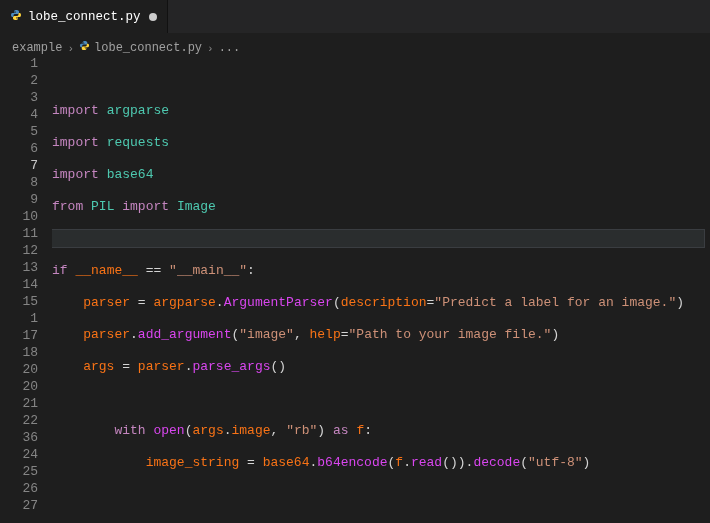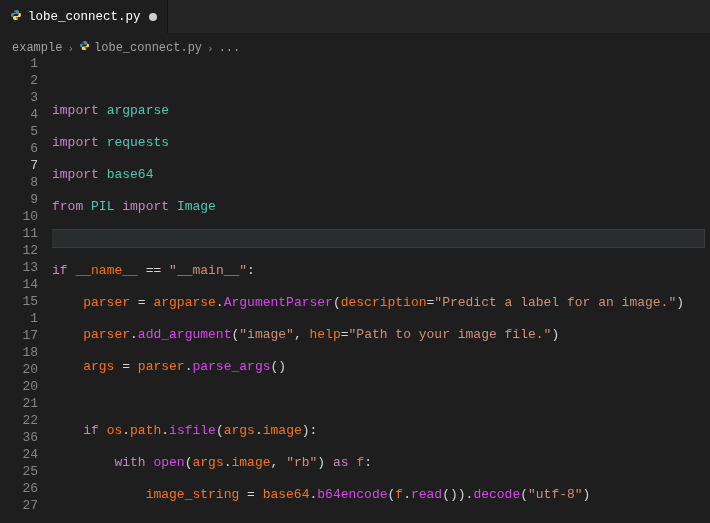--- a/index.html
+++ b/index.html
@@ -156,21 +156,20 @@
 <div class="line"><span class="kw">import</span> <span class="mod">argparse</span></div>
 <div class="line"><span class="kw">import</span> <span class="mod">requests</span></div>
 <div class="line"><span class="kw">import</span> <span class="mod">base64</span></div>
 <div class="line"><span class="kw">from</span> <span class="mod">PIL</span> <span class="kw">import</span> <span class="mod">Image</span></div>
 <div class="line hl-line"></div>
 <div class="line"><span class="kw">if</span> <span class="var">__name__</span> <span class="op">==</span> <span class="str">"__main__"</span>:</div>
 <div class="line">    <span class="var">parser</span> = <span class="var">argparse</span>.<span class="fn">ArgumentParser</span>(<span class="var">description</span>=<span class="str">"Predict a label for an image."</span>)</div>
 <div class="line">    <span class="var">parser</span>.<span class="fn">add_argument</span>(<span class="str">"image"</span>, <span class="var">help</span>=<span class="str">"Path to your image file."</span>)</div>
 <div class="line">    <span class="var">args</span> = <span class="var">parser</span>.<span class="fn">parse_args</span>()</div>
 <div class="line"></div>
-<div class="line">    <span class="kw">if</span> <span class="var">os</span>.<span class="var">path</span>.<span class="fn">isfile</span>(<span class="var">args</span>.<span class="var">image</span>):</div>
 <div class="line">        <span class="kw">with</span> <span class="fn">open</span>(<span class="var">args</span>.<span class="var">image</span>, <span class="str">"rb"</span>) <span class="kw">as</span> <span class="var">f</span>:</div>
 <div class="line">            <span class="var">image_string</span> = <span class="var">base64</span>.<span class="fn">b64encode</span>(<span class="var">f</span>.<span class="fn">read</span>()).<span class="fn">decode</span>(<span class="str">"utf-8"</span>)</div>
 
 
 
 
 
 
 
 

